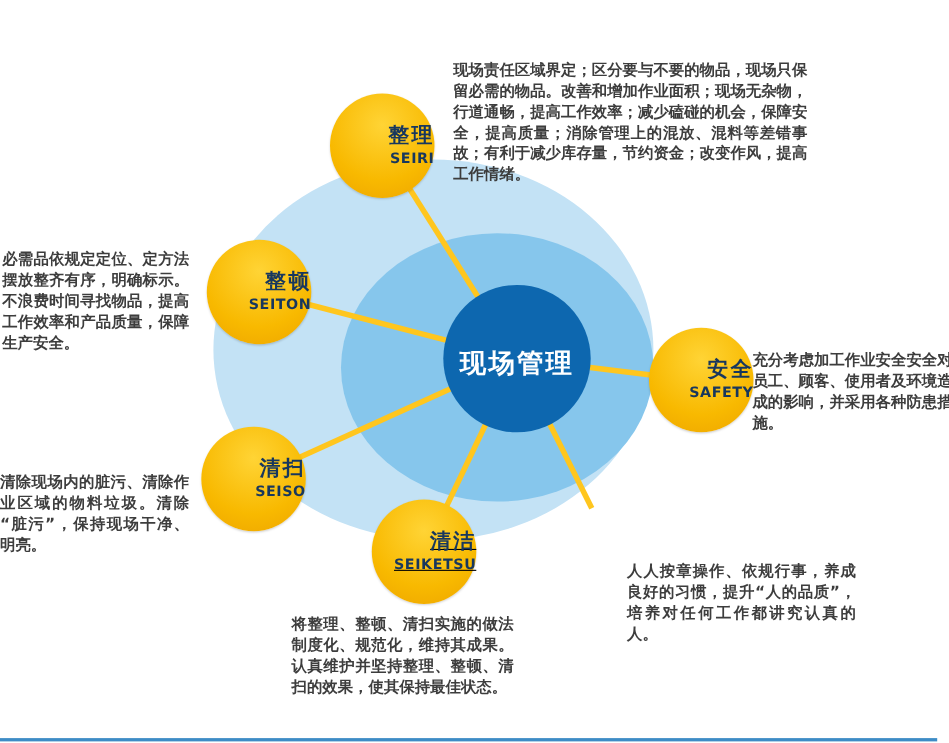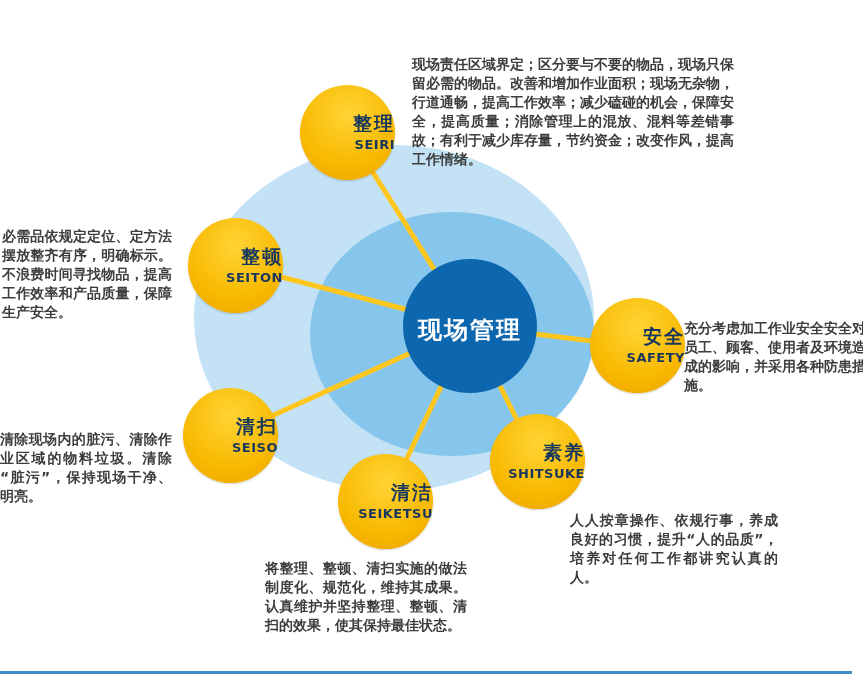--- a/index.html
+++ b/index.html
@@ -52,29 +52,25 @@
   <div class="node" style="left:188px;top:218px;">
     <div class="node-zh">整顿</div>
     <div class="node-en">SEITON</div>
   </div>
 
   <div class="node" style="left:183px;top:388px;">
     <div class="node-zh">清扫</div>
     <div class="node-en">SEISO</div>
   </div>
 
-  <div class="node" style="left:338px;top:454px;">
+  <div class="node" style="left:338px;top:454px;text-decoration:underline;">
     <div class="node-zh">清洁</div>
     <div class="node-en">SEIKETSU</div>
   </div>
 
-  <div class="node" style="left:490px;top:414px;">
-    <div class="node-zh">素养</div>
-    <div class="node-en">SHITSUKE</div>
-  </div>
 
   <div class="node" style="left:590px;top:298px;">
     <div class="node-zh">安全</div>
     <div class="node-en">SAFETY</div>
   </div>
 
   <div class="desc desc-seiri">现场责任区域界定；区分要与不要的物品，现场只保留必需的物品。改善和增加作业面积；现场无杂物，行道通畅，提高工作效率；减少磕碰的机会，保障安全，提高质量；消除管理上的混放、混料等差错事故；有利于减少库存量，节约资金；改变作风，提高工作情绪。</div>
   <div class="desc desc-seiso">清除现场内的脏污、清除作业区域的物料垃圾。清除“脏污”，保持现场干净、明亮。</div>
   <div class="desc desc-seiton">必需品依规定定位、定方法摆放整齐有序，明确标示。不浪费时间寻找物品，提高工作效率和产品质量，保障生产安全。</div>
   <div class="desc desc-seiketsu">将整理、整顿、清扫实施的做法制度化、规范化，维持其成果。认真维护并坚持整理、整顿、清扫的效果，使其保持最佳状态。</div>

